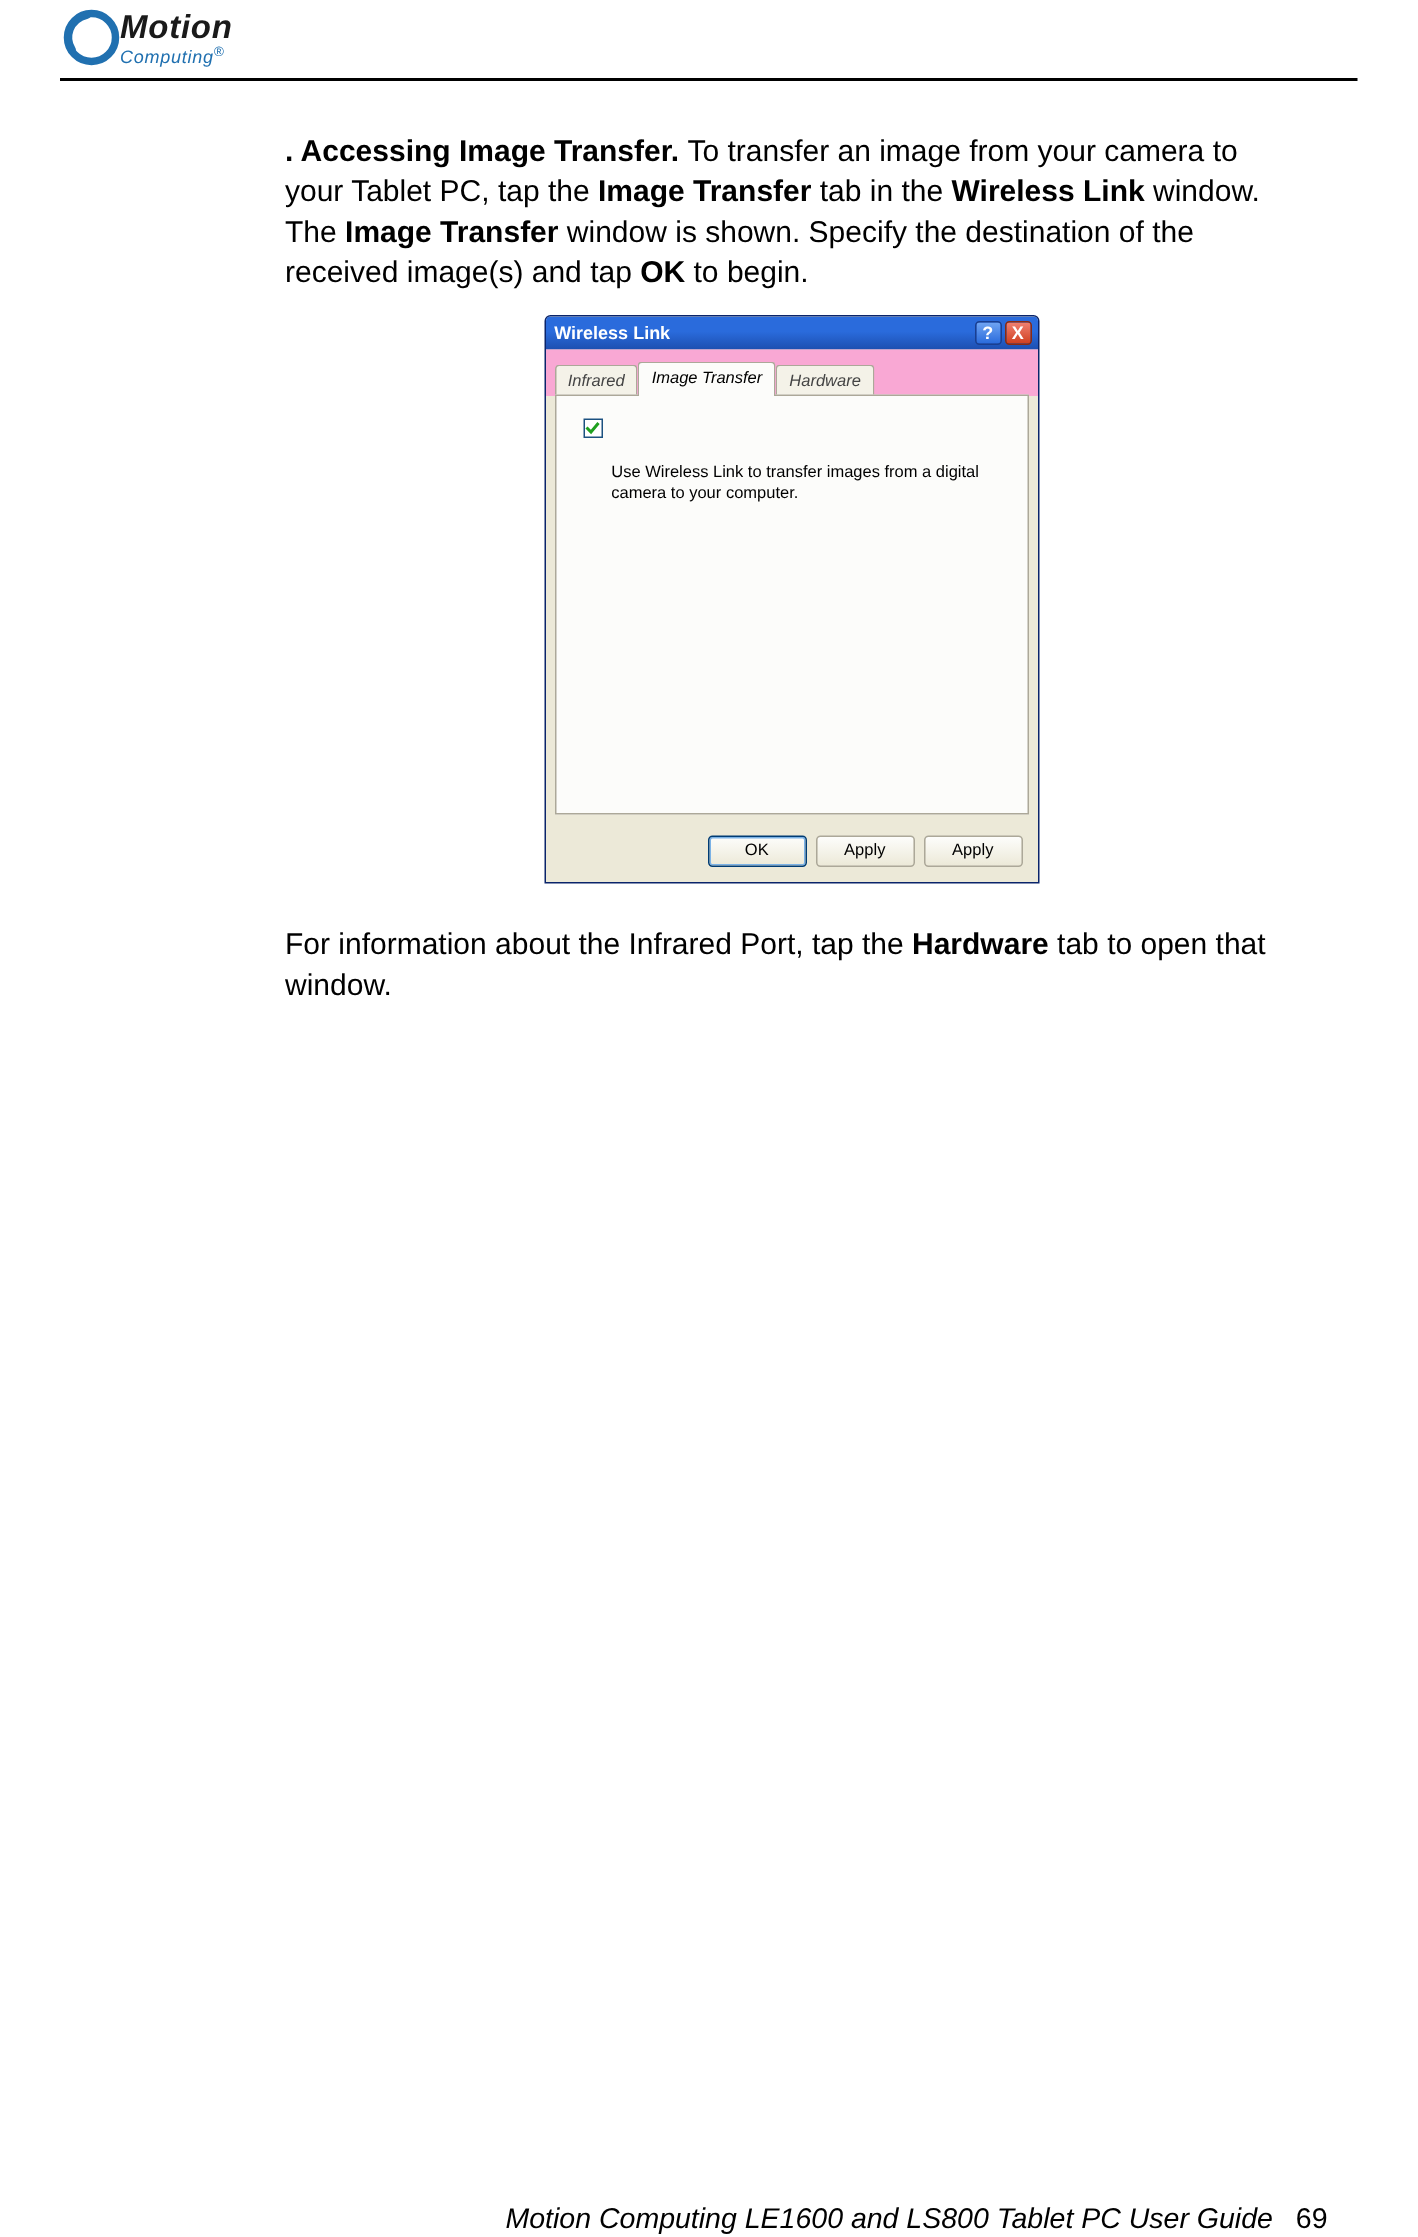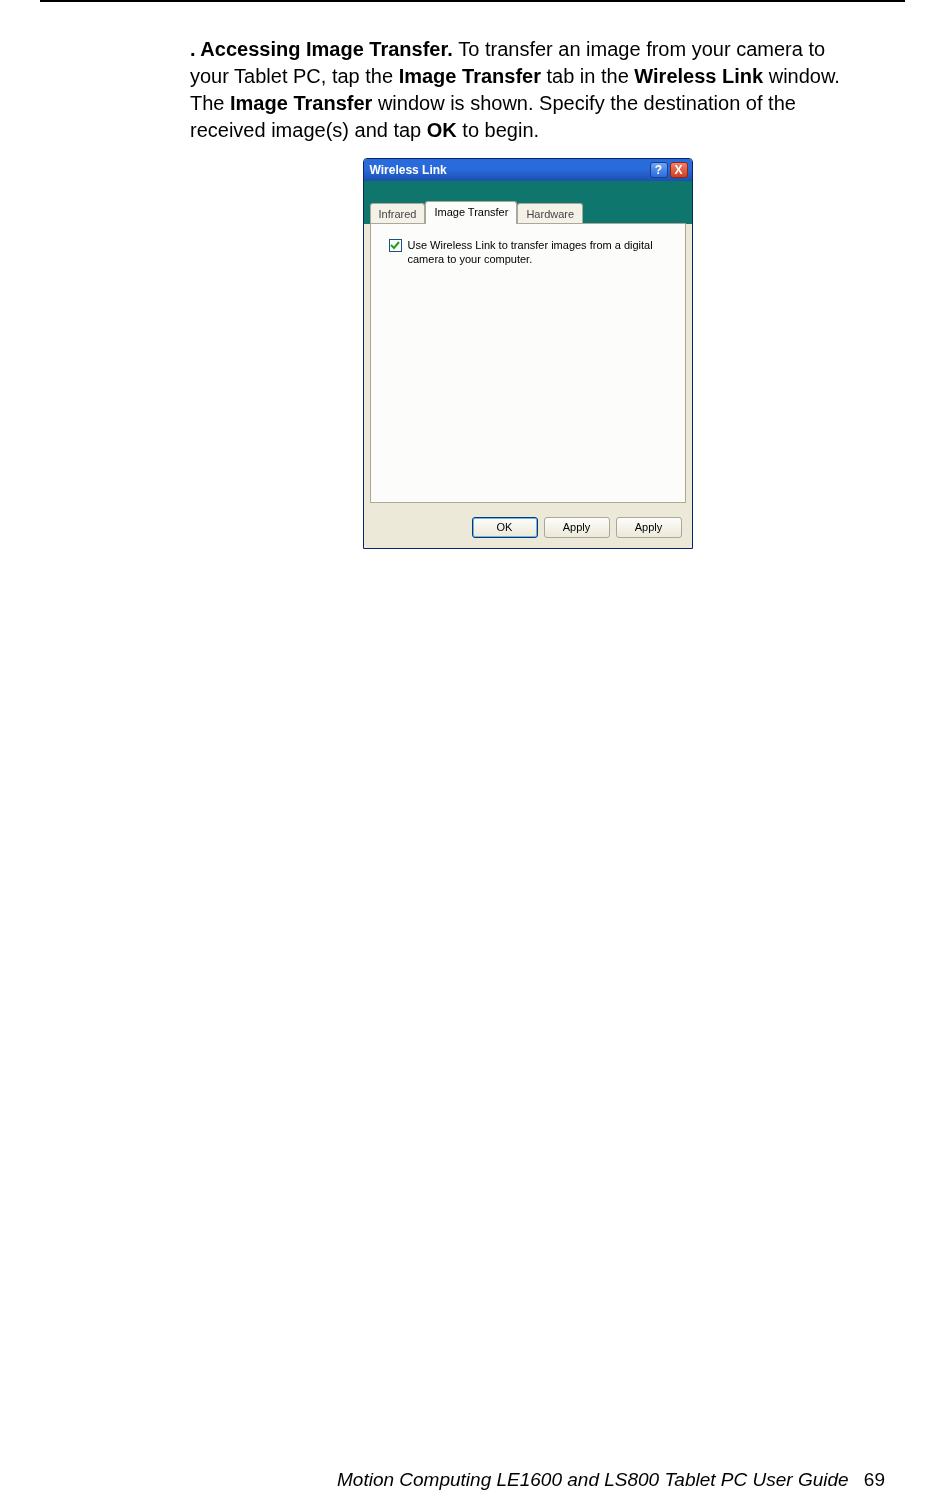--- a/index.html
+++ b/index.html
@@ -74,22 +74,23 @@
     font-weight: 700;
     font-size: 12px;
     line-height: 1;
   }
   .tb-help { background: linear-gradient(#6fa4f2,#2a6bdc); border: 1px solid #1a3f90; color:#fff;}
   .tb-close { background: linear-gradient(#f08070,#d04020); border: 1px solid #8b2a10; color:#fff;}
 
   .tab-row {
     display: flex;
     gap: 0;
-    padding: 20px 6px 0 6px;
-    background: #0f766e;
+    padding: 8px 6px 0 6px;
+    background: #f9a8d4;
+    font-style: italic;
   }
   .tab {
     padding: 3px 8px 3px 8px;
     background: #ece9d8;
     border: 1px solid #aca899;
     border-bottom: none;
     border-radius: 3px 3px 0 0;
     font-size: 11px;
     margin-right: 0;
     position: relative;
@@ -107,21 +108,21 @@
     margin-top: -1px;
   }
   .chk-row { display: flex; align-items: flex-start; gap: 6px; margin-left: 6px; }
   .chk {
     width: 13px; height: 13px; border: 1px solid #1c5180; background: #fff;
     display: flex; align-items: center; justify-content: center;
     flex: 0 0 13px;
     margin-top: 1px;
   }
   .chk svg { width: 10px; height: 10px; }
-  .chk-label { font-size: 11px; line-height: 1.3; }
+  .chk-label { font-size: 11px; line-height: 1.3; margin-top: 30px; }
 
   .fieldset {
     border: 1px solid #d0ccc0;
     border-radius: 4px;
     margin: 14px 2px 0 2px;
     padding: 10px 10px 12px 10px;
     position: relative;
   }
   .legend {
     position: absolute;
@@ -170,20 +171,34 @@
     font-size: 19px;
     text-align: center;
   }
   .footer .pn { font-style: normal; margin-left: 10px; }
   .page { min-height: 1491px; }
 </style>
 </head>
 <body>
 
 <div class="page">
+  <div class="header">
+    <div class="logo-wrap">
+      <svg class="logo-mark" viewBox="0 0 42 42">
+        <circle cx="21" cy="21" r="16" fill="none" stroke="#2070b0" stroke-width="5"></circle>
+        <path d="M8 29 C3 21, 6 9, 18 6" fill="none" stroke="#2070b0" stroke-width="5" stroke-linecap="round"></path>
+      </svg>
+      <div class="logo-text">
+        <span class="logo-main">Motion</span>
+        <span class="logo-sub">
+          <span>Computing</span><span class="logo-r">®</span>
+        </span>
+      </div>
+    </div>
+  </div>
   <hr class="rule">
 
   <div class="content">
     <p class="para">
       <span class="bold italic">. Accessing Image Transfer.  </span><span>To transfer an image from your camera to your Tablet PC, tap the </span><span class="bold">Image Transfer</span><span> tab in the </span><span class="bold">Wireless Link</span><span> window. The </span><span class="bold">Image Transfer</span><span> window is shown. Specify the destination of the received image(s) and tap </span><span class="bold">OK</span><span> to begin.</span>
     </p>
 
     <div class="dialog-wrap">
       <div class="dialog">
         <div class="titlebar">
@@ -208,19 +223,22 @@
 
         </div>
         <div class="dlg-buttons">
           <span class="btn default">OK</span>
           <span class="btn">Apply</span>
           <span class="btn">Apply</span>
         </div>
       </div>
     </div>
 
+    <p class="para">
+      <span>For information about the Infrared Port, tap the </span><span class="bold">Hardware</span><span> tab to open that window.</span>
+    </p>
   </div>
 
   <div class="footer">
     <span>Motion Computing LE1600 and LS800 Tablet PC User Guide</span>
     <span class="pn">69</span>
   </div>
 </div>
 
 </body></html>

